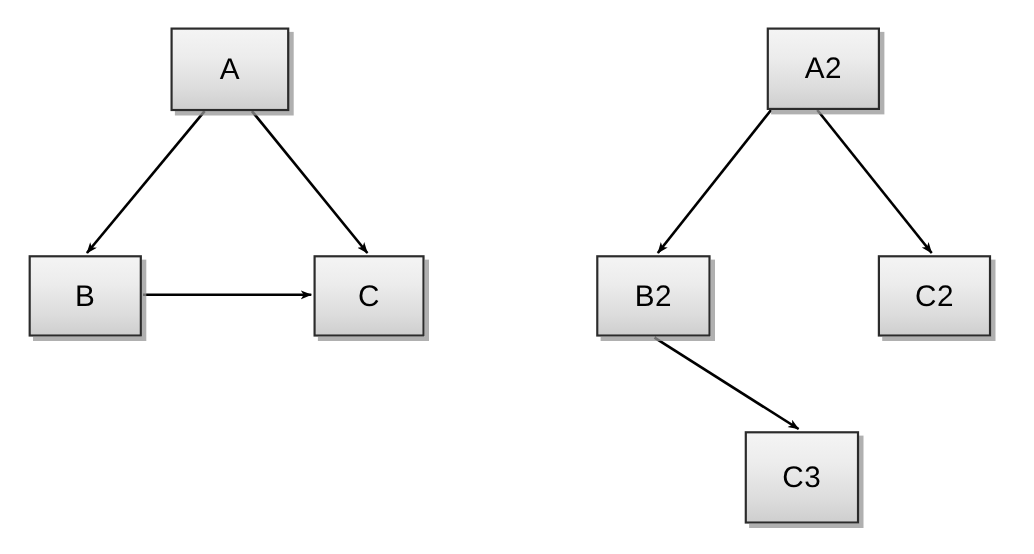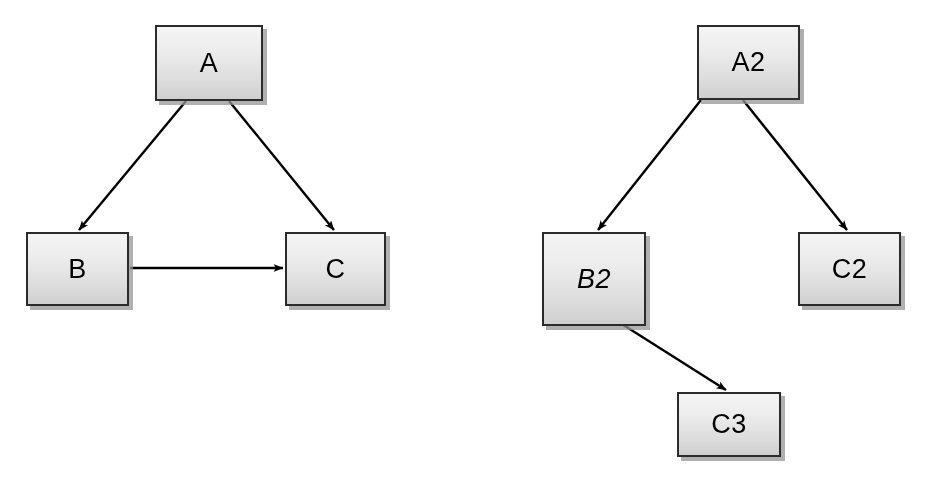--- a/index.html
+++ b/index.html
@@ -73,24 +73,24 @@
       </div>
       <div class="node" style="left: 26px; top: 232px; width: 103px; height: 74px;">
         <span class="node-label">B</span>
       </div>
       <div class="node" style="left: 285px; top: 232px; width: 101px; height: 74px;">
         <span class="node-label">C</span>
       </div>
       <div class="node" style="left: 670px; top: 25px; width: 103px; height: 75px; margin-left: 27px;">
         <span class="node-label">A2</span>
       </div>
-      <div class="node" style="left: 542px; top: 232px; width: 104px; height: 94px; font-style: italic;">
+      <div class="node" style="left: 542px; top: 232px; width: 104px; height: 74px;">
         <span class="node-label">B2</span>
       </div>
       <div class="node" style="left: 798px; top: 232px; width: 103px; height: 74px; justify-content: center;">
         <span class="node-label">C2</span>
       </div>
-      <div class="node" style="left: 677px; top: 392px; width: 104px; height: 65px;">
+      <div class="node" style="left: 677px; top: 392px; width: 104px; height: 84px;">
         <span class="node-label">C3</span>
       </div>
     </div>
 
 </div>
 
 </body></html>

